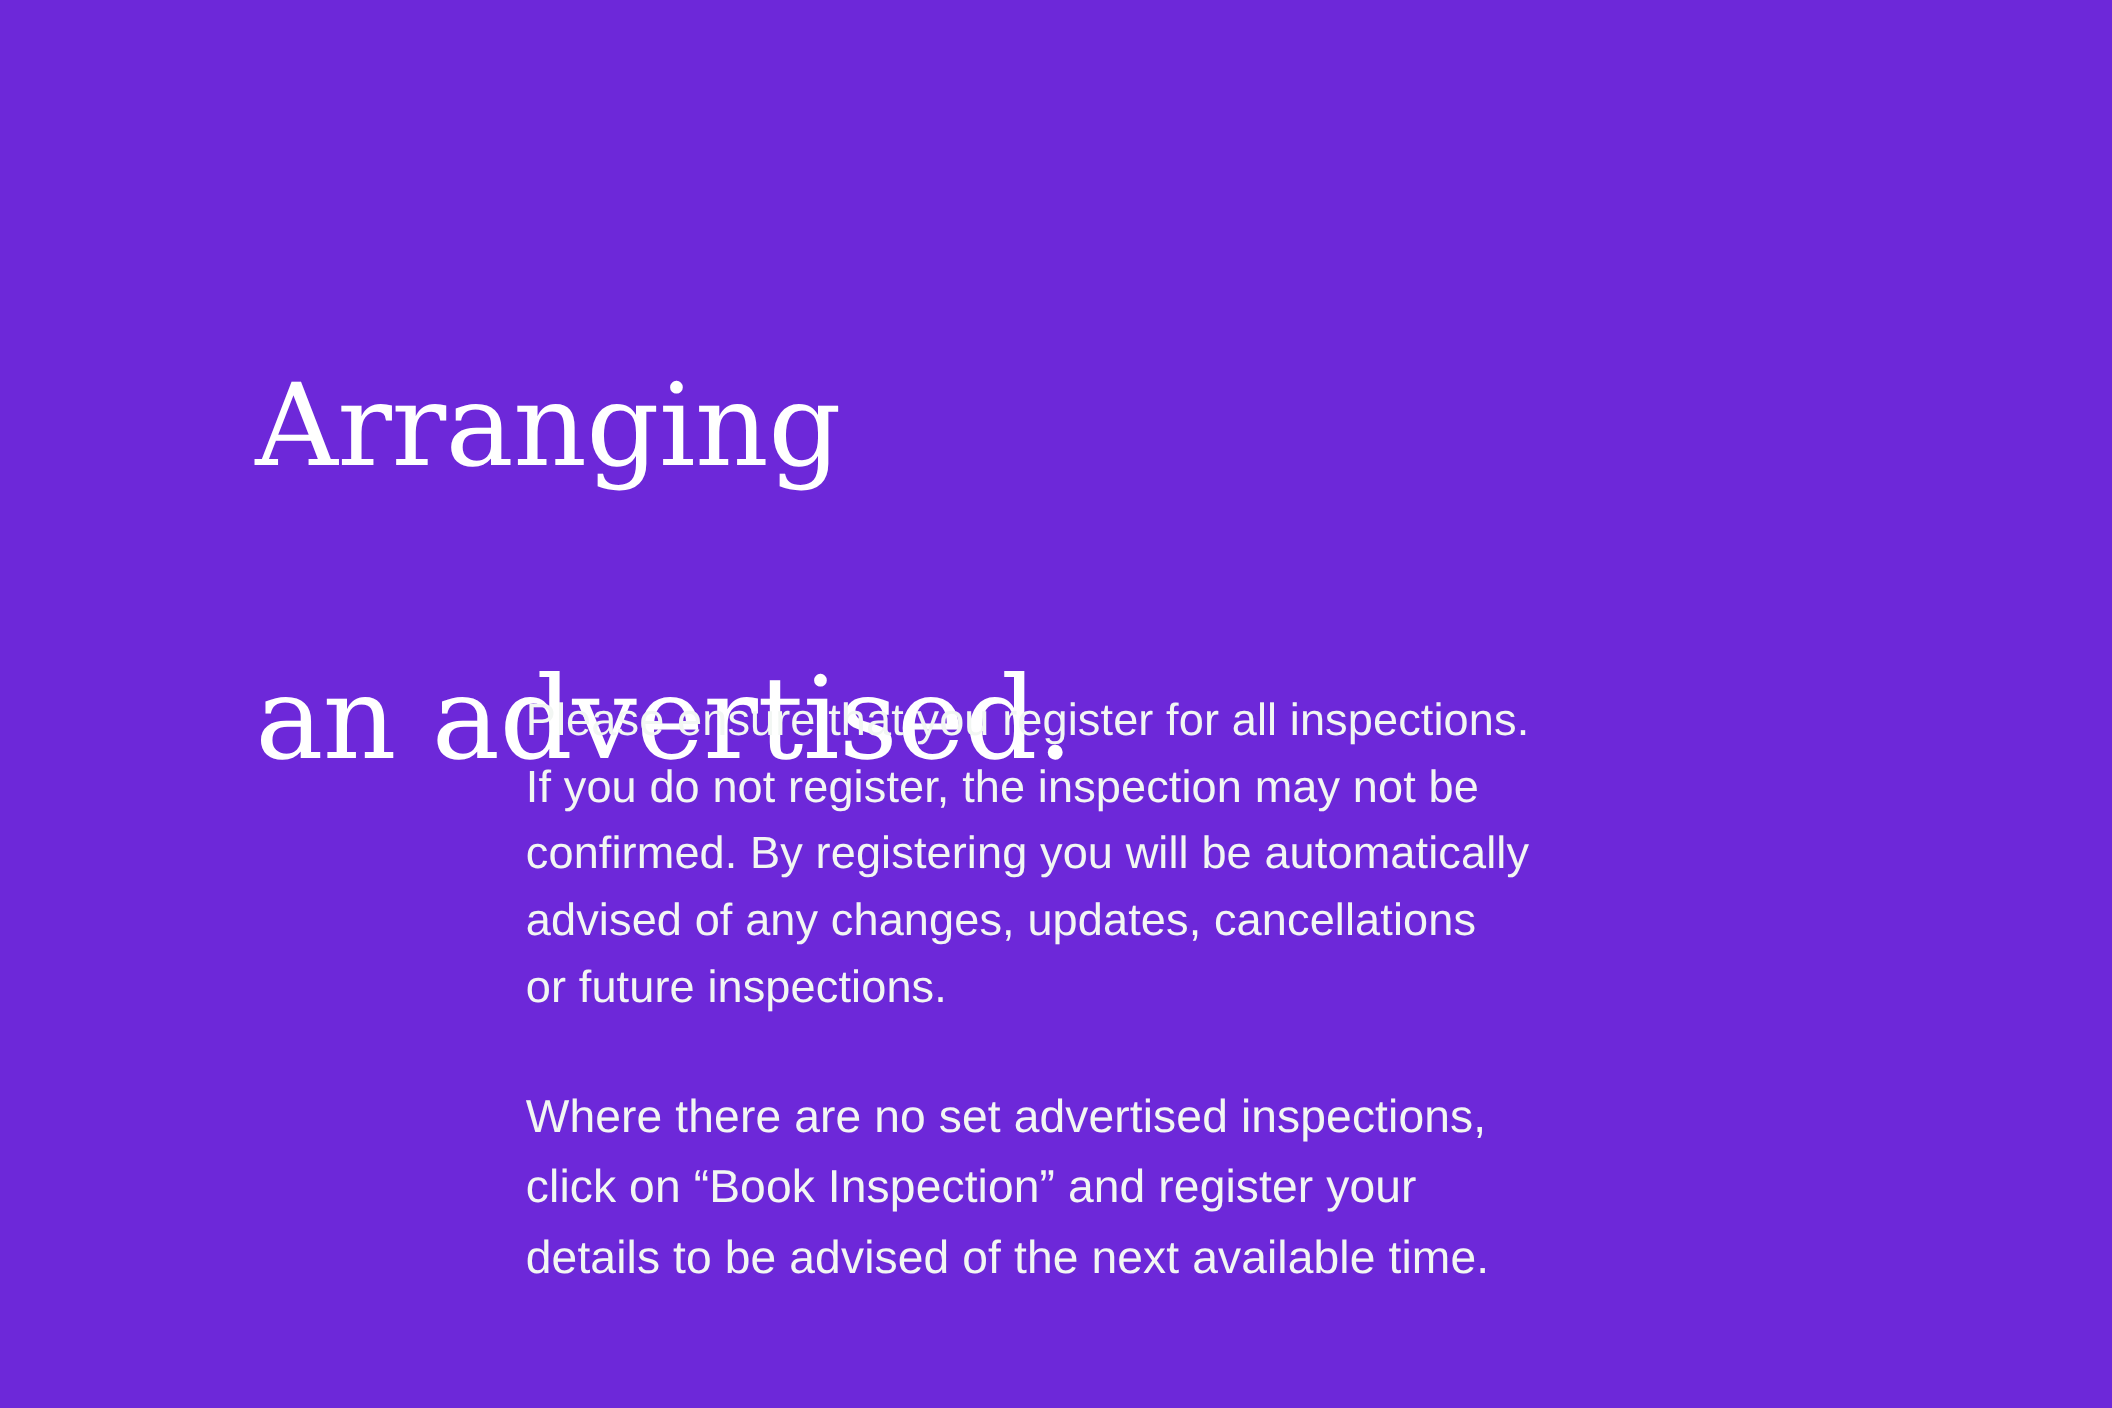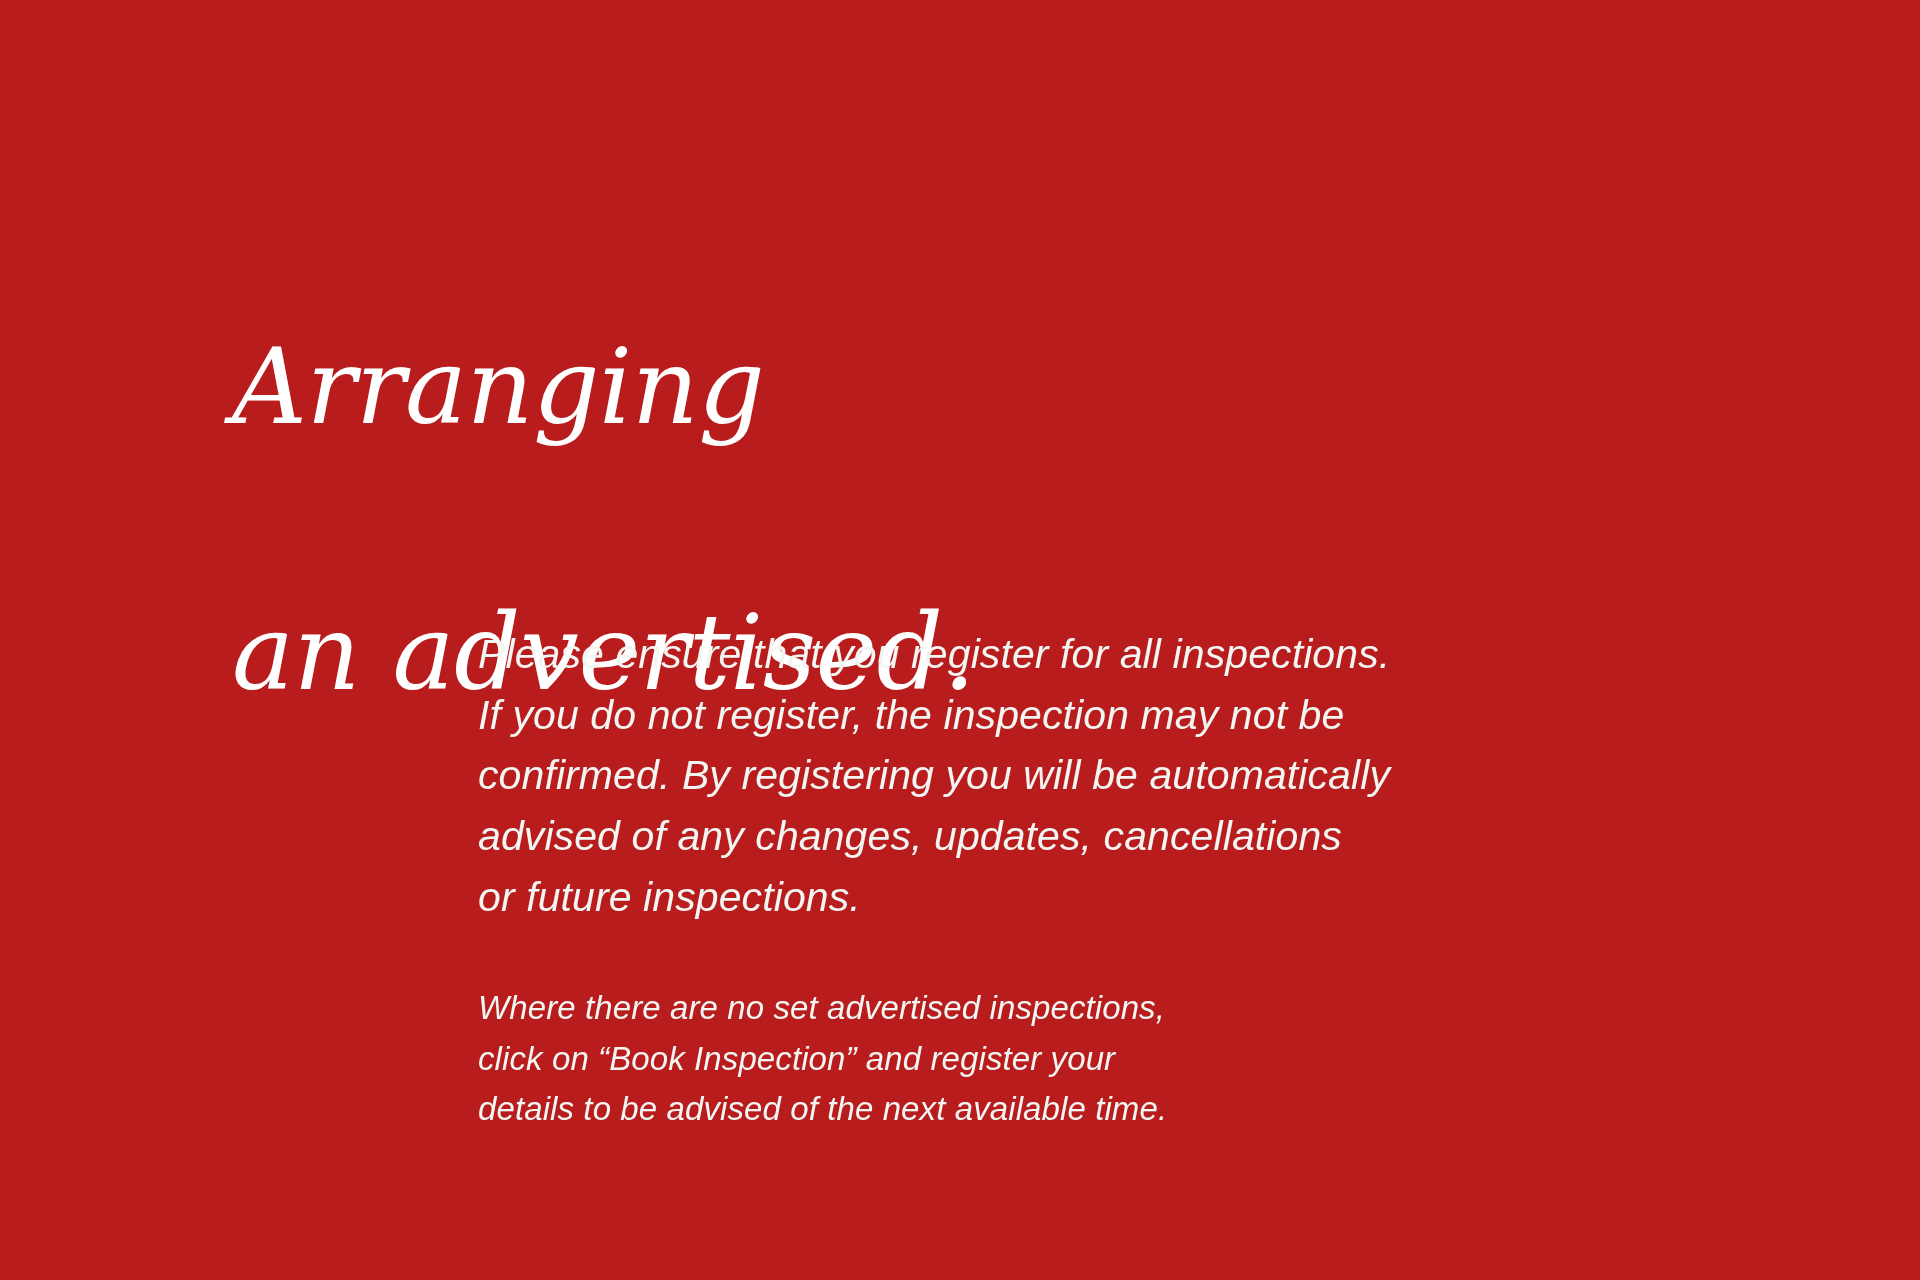--- a/index.html
+++ b/index.html
@@ -61,30 +61,30 @@
     white-space: pre-line;
   }
 
   .paragraph.primary {
     font-size: 41px;
     line-height: 1.48;
     letter-spacing: 0.1px;
   }
 
   .paragraph.secondary {
-    font-size: 33px;
+    font-size: 42px;
     line-height: 1.52;
     letter-spacing: 0.1px;
     margin-top: 56px;
   }
 </style>
 </head>
 <body style="background: rgb(58, 98, 82);">
 
-<div class="slide" style="background: #b91c1c; font-style: italic;">
+<div class="slide" style="background: #6d28d9;">
 
   <h1 class="heading" style="color: rgb(255, 255, 255);">
     <span class="heading-line">Arranging</span>
     <span class="heading-line">an advertised.</span>
   </h1>
 
   <div class="body-block">
     <p class="paragraph primary" style="color: rgb(242, 246, 243);">Please ensure that you register for all inspections.
 If you do not register, the inspection may not be
 confirmed. By registering you will be automatically

